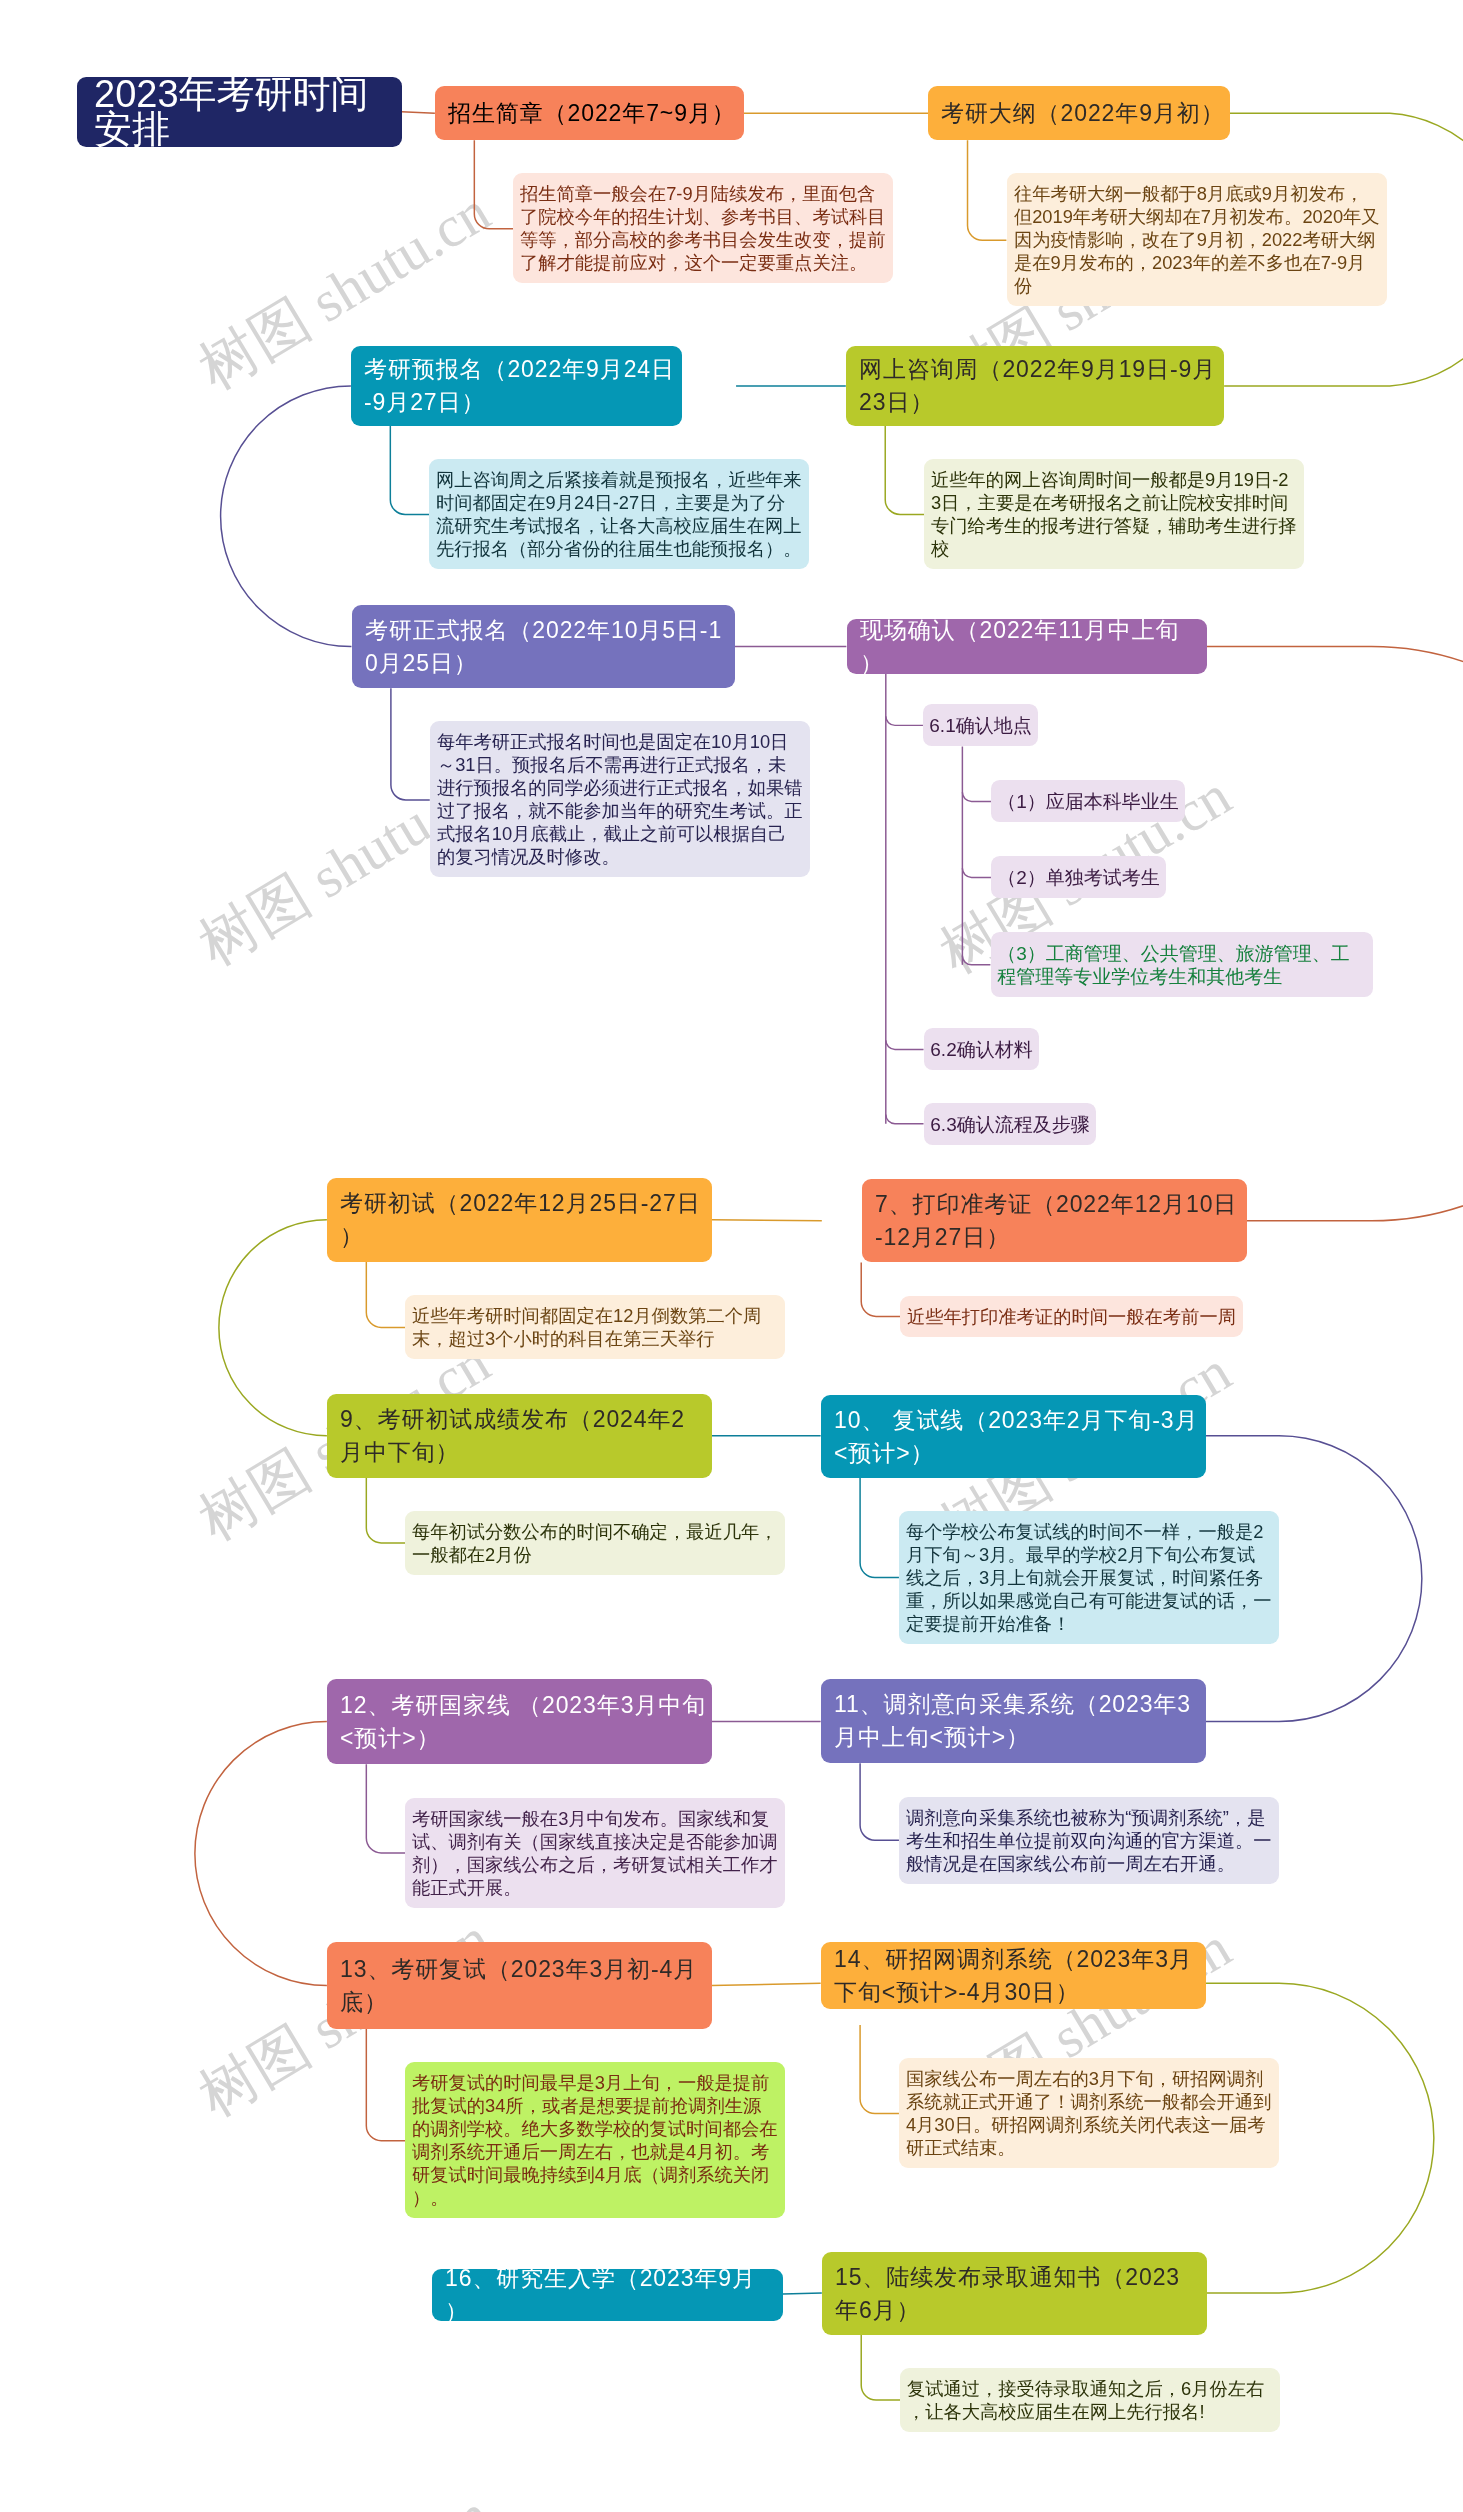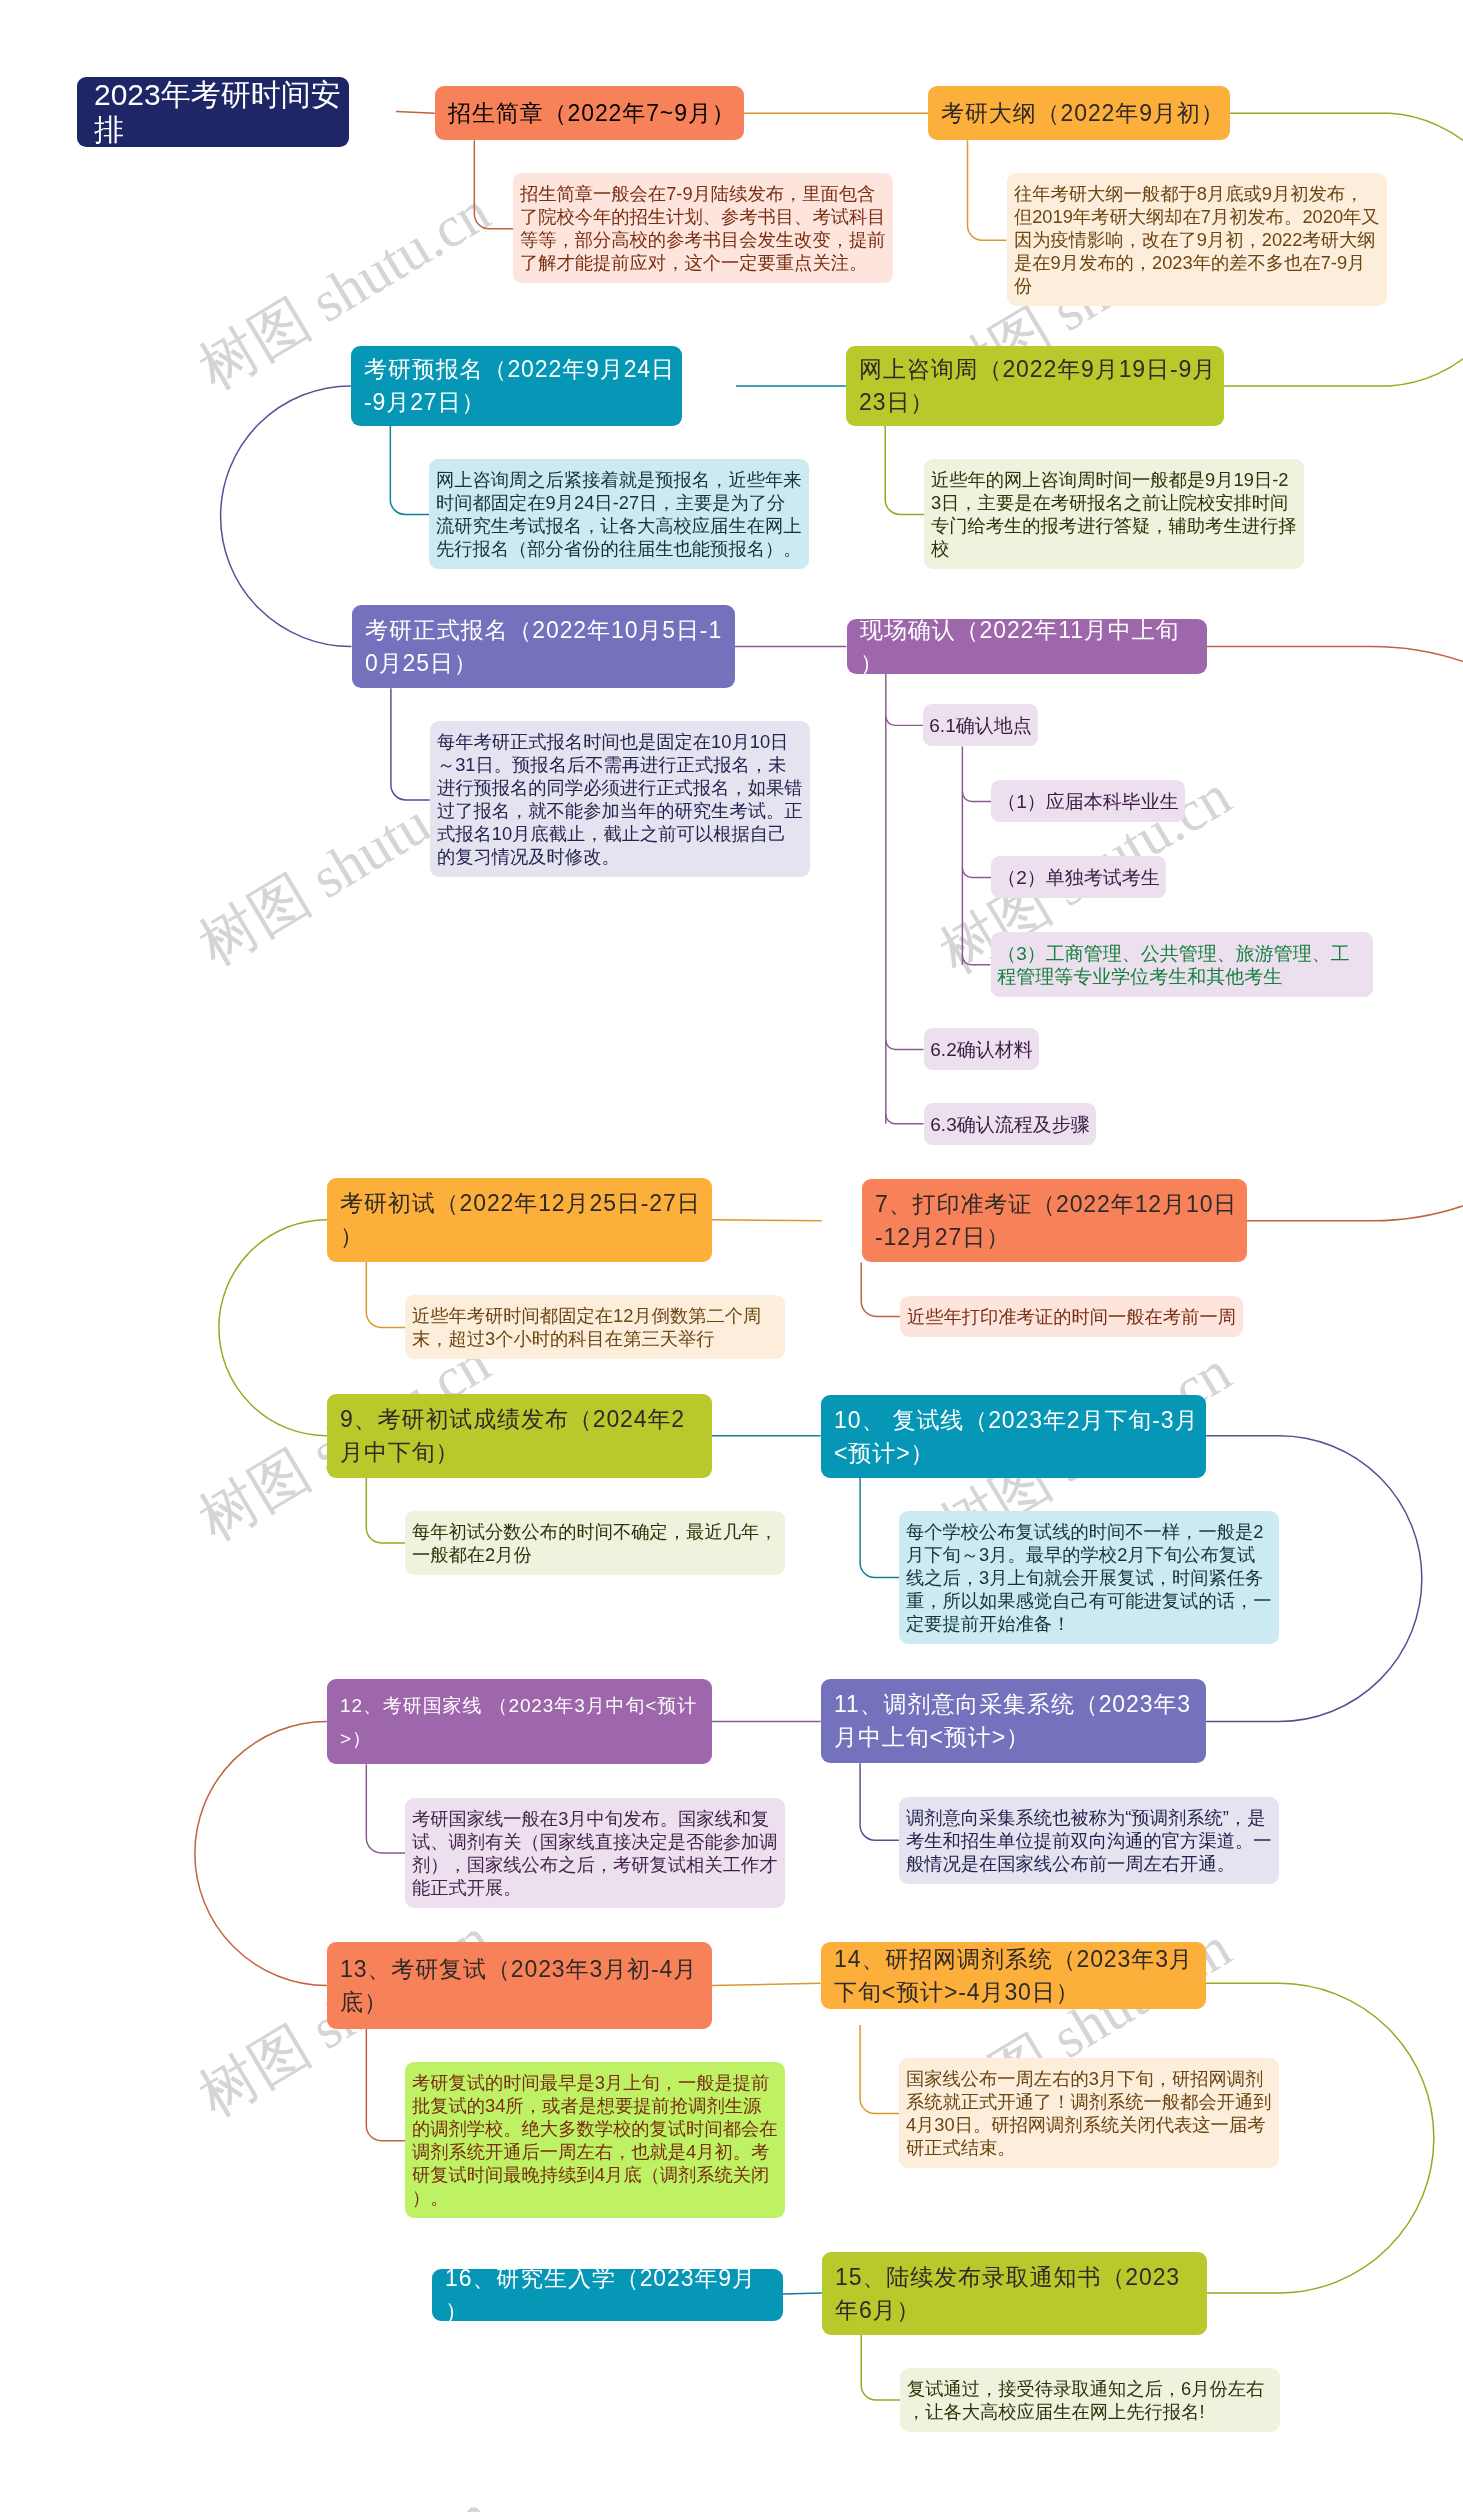--- a/index.html
+++ b/index.html
@@ -68,21 +68,21 @@
 <path d="M 1507 4085 L 1507 4173.5 A 26 26 0 0 0 1533 4199.5 L 1575 4199.5" fill="none" stroke="#9aa821" stroke-width="2.6"></path>
 <path d="M 1550 1179 L 1550 1966" fill="none" stroke="#8b5a93" stroke-width="2.6"></path>
 <path d="M 1550 1253.0 A 16 16 0 0 0 1566 1269.0 L 1615 1269.0" fill="none" stroke="#8b5a93" stroke-width="2.6"></path>
 <path d="M 1550 1820.0 A 16 16 0 0 0 1566 1836.0 L 1616 1836.0" fill="none" stroke="#8b5a93" stroke-width="2.6"></path>
 <path d="M 1550 1950.0 A 16 16 0 0 0 1566 1966.0 L 1616 1966.0" fill="none" stroke="#8b5a93" stroke-width="2.6"></path>
 <path d="M 1684 1306 L 1684 1688" fill="none" stroke="#8b5a93" stroke-width="2.6"></path>
 <path d="M 1684 1386.0 A 16 16 0 0 0 1700 1402.0 L 1734 1402.0" fill="none" stroke="#8b5a93" stroke-width="2.6"></path>
 <path d="M 1684 1519.0 A 16 16 0 0 0 1700 1535.0 L 1734 1535.0" fill="none" stroke="#8b5a93" stroke-width="2.6"></path>
 <path d="M 1684 1672.0 A 16 16 0 0 0 1700 1688.0 L 1733 1688.0" fill="none" stroke="#8b5a93" stroke-width="2.6"></path>
 </svg>
-<div class="node topic" style="left:77px;top:77px;width:272px;height:70px;background:#1f2665;color:#ffffff;font-size:30px;line-height:35px;letter-spacing:0;padding-left:17px;">
+<div class="node topic" style="left:77px;top:77px;width:325px;height:70px;background:#1f2665;color:#ffffff;font-size:38px;line-height:35px;letter-spacing:0;padding-left:17px;">
       <span>2023年考研时间安排</span>
     </div>
 <div class="node topic" style="left:435px;top:86px;width:309px;height:54px;background:#f7825a;color:#000000;font-size:23px;line-height:33px;justify-content:flex-end;">
       <span>招生简章（2022年7~9月）</span>
     </div>
 <div class="node topic" style="left:928px;top:86px;width:302px;height:54px;background:#fdaf3b;color:#2e2a27;font-size:23px;line-height:33px;">
       <span>考研大纲（2022年9月初）</span>
     </div>
 <div class="node topic" style="left:351px;top:346px;width:331px;height:80px;background:#0597b5;color:#ffffff;font-size:23px;line-height:33px;">
       <span>考研预报名（2022年9月24日-9月27日）</span>
@@ -104,21 +104,21 @@
     </div>
 <div class="node topic" style="left:327px;top:1394px;width:385px;height:84px;background:#b8c92b;color:#2e2a27;font-size:23px;line-height:33px;">
       <span>9、考研初试成绩发布（2024年2月中下旬）</span>
     </div>
 <div class="node topic" style="left:821px;top:1395px;width:385px;height:83px;background:#0597b5;color:#ffffff;font-size:23px;line-height:33px;">
       <span>10、 复试线（2023年2月下旬-3月&lt;预计&gt;）</span>
     </div>
 <div class="node topic" style="left:821px;top:1679px;width:385px;height:84px;background:#7572bd;color:#ffffff;font-size:23px;line-height:33px;">
       <span>11、调剂意向采集系统（2023年3月中上旬&lt;预计&gt;）</span>
     </div>
-<div class="node topic" style="left:327px;top:1679px;width:385px;height:85px;background:#9f67ab;color:#ffffff;font-size:19px;line-height:33px;">
+<div class="node topic" style="left:327px;top:1679px;width:385px;height:85px;background:#9f67ab;color:#ffffff;font-size:23px;line-height:33px;">
       <span>12、考研国家线 （2023年3月中旬&lt;预计&gt;）</span>
     </div>
 <div class="node topic" style="left:327px;top:1942px;width:385px;height:87px;background:#f7825a;color:#2e2a27;font-size:23px;line-height:33px;">
       <span>13、考研复试（2023年3月初-4月底）</span>
     </div>
 <div class="node topic" style="left:821px;top:1942px;width:385px;height:67px;background:#fdaf3b;color:#2e2a27;font-size:23px;line-height:33px;">
       <span>14、研招网调剂系统（2023年3月下旬&lt;预计&gt;-4月30日）</span>
     </div>
 <div class="node topic" style="left:822px;top:2252px;width:385px;height:83px;background:#b8c92b;color:#2e2a27;font-size:23px;line-height:33px;">
       <span>15、陆续发布录取通知书（2023年6月）</span>

